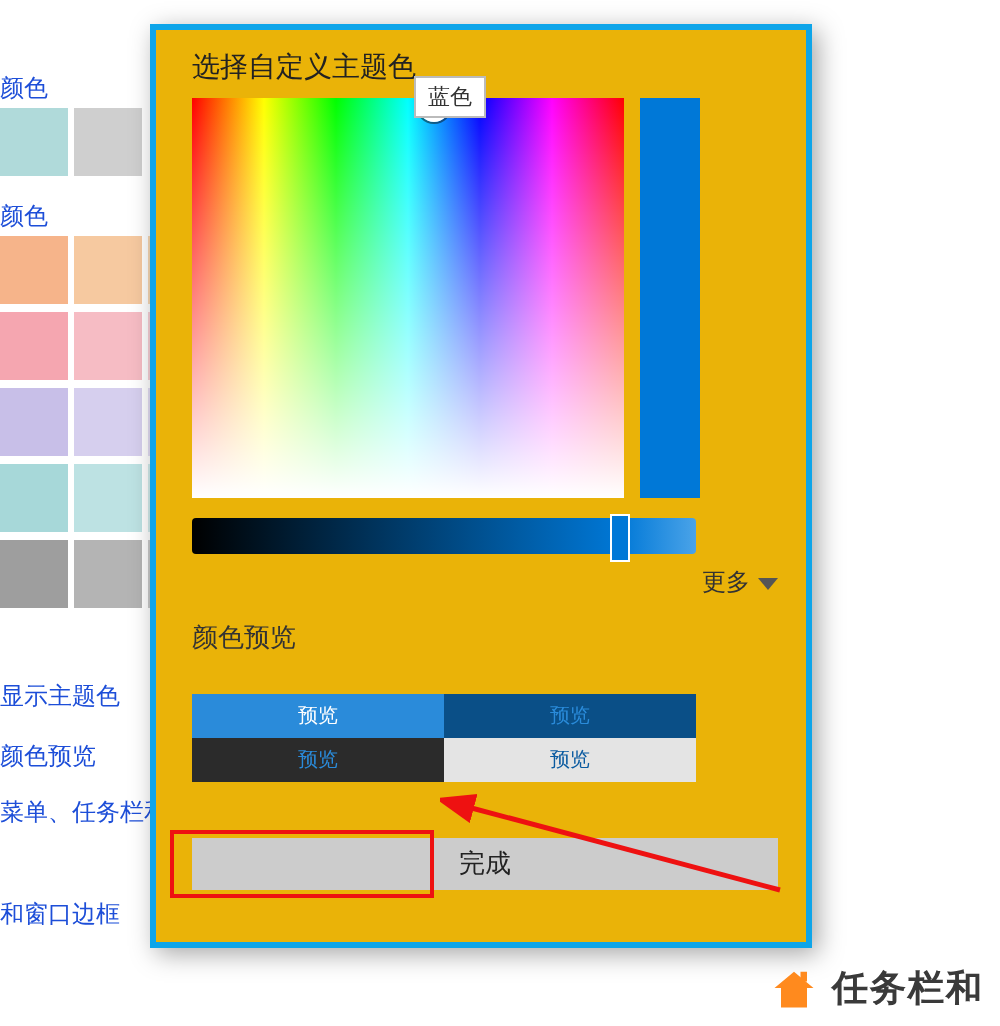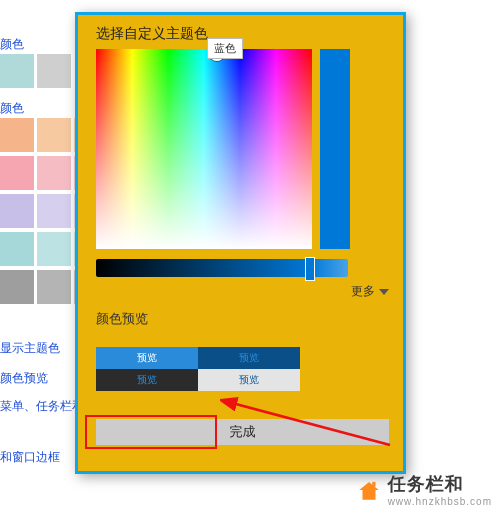--- a/index.html
+++ b/index.html
@@ -15,21 +15,21 @@
     linear-gradient(to right, red, #ff0, #0f0, #0ff, #00f, #f0f, red);
     overflow:hidden}
   .sv-box::after{content:"";position:absolute;inset:0;background:linear-gradient(to bottom, rgba(255,255,255,0) 0%, #fff 100%)}
   .sv-cursor{position:absolute;width:12px;height:12px;border:2px solid #fff;border-radius:50%;box-shadow:0 0 0 1px rgba(0,0,0,.5);transform:translate(-50%,-50%)}
   .preview-strip{width:30px;height:200px}
   .value-slider{position:relative;width:252px;height:18px;margin-bottom:6px;border-radius:2px}
   .value-slider .thumb{position:absolute;top:-2px;width:8px;height:22px;background:#0078d7;border:1px solid #fff}
   .more-row{display:flex;justify-content:flex-end;align-items:center;gap:4px;font-size:12px;color:#333;margin-bottom:10px;cursor:pointer}
   .more-row .chev{width:0;height:0;border-left:5px solid transparent;border-right:5px solid transparent;border-top:6px solid #555}
   .section-lbl{font-size:13px;color:#333;margin-bottom:19px}
-  .preview-grid{width:204px;display:flex;flex-direction:column}
+  .preview-grid{width:252px;display:flex;flex-direction:column}
   .pg-row{display:flex;height:22px}
   .pg-cell{flex:1;display:flex;align-items:center;justify-content:center;font-size:10px}
   .btn-row{display:flex;gap:4px;margin-top:28px}
   .btn{flex:1;height:26px;background:#ccc;border:none;display:flex;align-items:center;justify-content:center;font-size:13px;color:#222;cursor:pointer}
   .red-box{position:absolute;border:2px solid #e11}
   .arrow-svg{position:absolute;pointer-events:none}
   .watermark{position:absolute;right:8px;bottom:6px;display:flex;align-items:center;gap:6px}
   .watermark .logo{width:26px;height:26px}
   .watermark .txt1{font-size:18px;font-weight:600;color:#3a3a3a;letter-spacing:1px}
   .watermark .txt2{font-size:10px;color:#9a9a9a;letter-spacing:1px}
@@ -138,15 +138,14 @@
   <line x1="170" y1="50" x2="12" y2="8" stroke="#e11" stroke-width="2.5" marker-end="url(#ah)"></line>
 </svg>
 
 <div class="watermark">
   <svg class="logo" viewBox="0 0 32 32">
     <path d="M4 16 L16 6 L28 16 L24 16 L24 28 L8 28 L8 16 Z" fill="#ff8a1e"></path>
     <rect x="20" y="6" width="4" height="6" fill="#ff8a1e"></rect>
   </svg>
   <div>
     <div class="txt1">任务栏和</div>
-    <div class="txt2">www.hnzkhbsb.com</div>
   </div>
 </div>
 
 </body></html>

